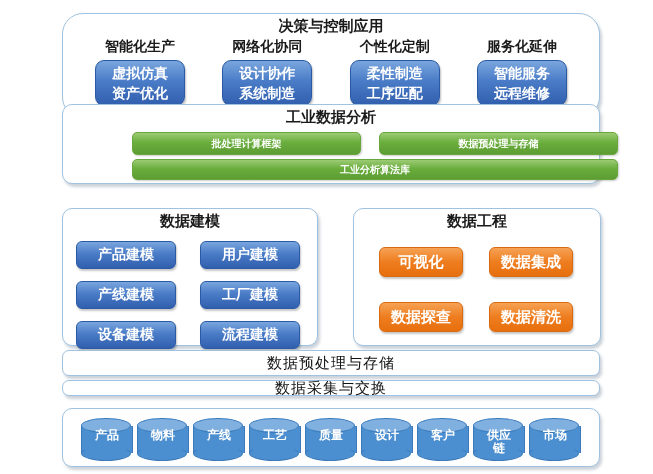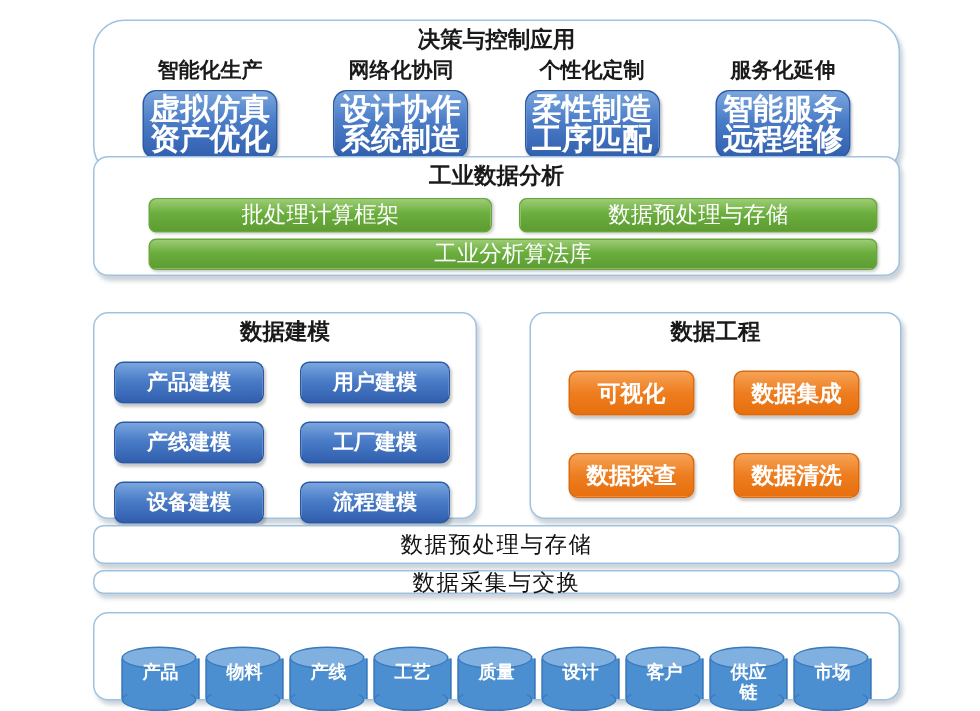--- a/index.html
+++ b/index.html
@@ -11,31 +11,31 @@
          box-shadow:2px 3px 3px rgba(140,155,170,.45);}
 
   .panel-title{text-align:center;font-weight:bold;font-size:15px;color:#1a1a1a;margin-top:3px;}
 
   
   #decision{top:13px;height:105px;border-radius:21px;}
   .col-row{position:absolute;top:24px;left:0;right:0;display:flex;justify-content:space-between;padding:0 32px;}
   .col{display:flex;flex-direction:column;align-items:center;}
   .col-header{font-weight:bold;font-size:14px;color:#1a1a1a;}
   .app-btn{margin-top:4px;width:88px;height:44px;display:flex;align-items:center;justify-content:center;
-           text-align:center;white-space:pre-line;color:#fff;font-weight:bold;font-size:20px;line-height:20px;
+           text-align:center;white-space:pre-line;color:#fff;font-weight:bold;font-size:14px;line-height:20px;
            border-radius:9px;border:1px solid #2a5aa5;
            background:linear-gradient(180deg,#7aa6de 0%,#4a7cc7 45%,#315fae 100%);
            box-shadow:1px 2px 2px rgba(0,0,0,.25);}
 
   
   #analysis{top:104px;height:80px;}
-  .gbar{position:absolute;display:flex;align-items:center;justify-content:center;color:#fff;font-weight:normal;
-        font-size:15px;border-radius:5px;border:1px solid #69a73d;box-sizing:border-box;
+  .gbar{position:absolute;display:flex;align-items:center;justify-content:center;color:#fff;font-weight:bold;
+        font-size:10px;border-radius:5px;border:1px solid #69a73d;box-sizing:border-box;
         background:linear-gradient(180deg,#9ccb74 0%,#6aae3d 45%,#5d9c33 100%);
-        box-shadow:1px 1px 2px rgba(0,0,0,.2);}
+        box-shadow:1px 1px 2px rgba(0,0,0,.2);margin-left:33px;}
   #bar-batch{left:36px;top:27px;width:229px;height:23px;}
   #bar-stream{left:283px;top:27px;width:239px;height:23px;}
   #bar-algo{left:36px;top:54px;width:486px;height:21px;}
 
   
   #modeling{left:62px;top:208px;width:256px;height:138px;}
   #engineering{left:353px;top:208px;width:248px;height:138px;}
   .model-grid{position:absolute;left:13px;top:32px;display:grid;grid-template-columns:100px 100px;
               column-gap:24px;row-gap:12px;}
   .model-btn{height:26px;display:flex;align-items:center;justify-content:center;color:#fff;font-weight:bold;
@@ -49,21 +49,21 @@
            background:linear-gradient(180deg,#f6a255 0%,#ee7d1f 50%,#e76f0e 100%);
            box-shadow:1px 2px 2px rgba(0,0,0,.22);}
 
   
   .strip{display:flex;align-items:center;justify-content:center;font-family:"Liberation Serif",serif;
          font-size:15px;color:#111;letter-spacing:1px;border-radius:7px;}
   #storage{top:350px;height:26px;}
   #collection{top:380px;height:16px;}
 
   
-  #sources{top:408px;height:59px;display:flex;justify-content:space-between;align-items:flex-end;padding:0 18px;}
+  #sources{top:408px;height:59px;display:flex;justify-content:space-between;align-items:flex-start;padding:0 18px;}
   .cyl{position:relative;width:50px;height:27px;margin-top:17px;background:#4b8fd0;
        border-left:1px solid #3a7abc;border-right:1px solid #3a7abc;box-sizing:content-box;}
   .cyl::before{content:"";position:absolute;left:-1px;top:-8px;width:50px;height:15px;border-radius:50%;
        background:#7fb0e0;border:1px solid #3a7abc;box-sizing:border-box;}
   .cyl::after{content:"";position:absolute;left:-1px;bottom:-8px;width:50px;height:15px;border-radius:50%;
        background:#4b8fd0;border:1px solid #3a7abc;border-top-color:transparent;box-sizing:border-box;}
   .cyl-label{position:absolute;z-index:2;left:0;right:0;top:3px;padding:0 8px;text-align:center;
        color:#fff;font-weight:bold;font-size:12px;line-height:13px;word-break:break-all;}
 </style>
 </head>

